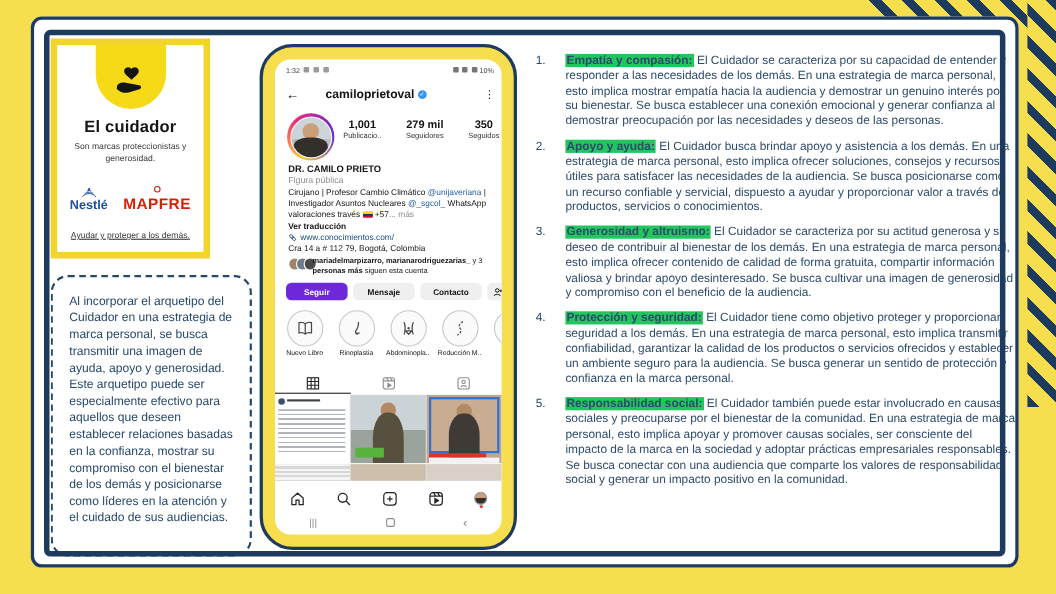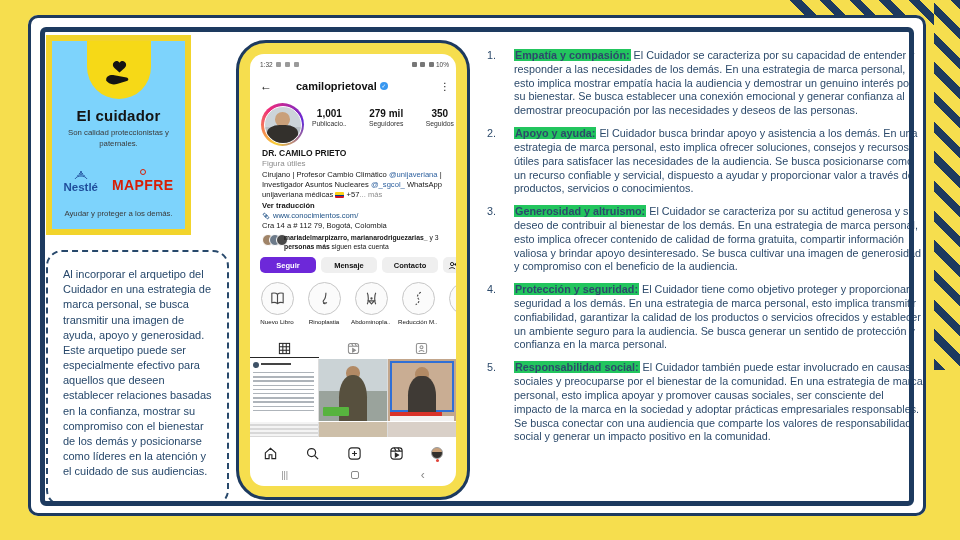--- a/index.html
+++ b/index.html
@@ -13,32 +13,32 @@
   .stripes-right{position:absolute;left:934px;top:0;width:26px;height:370px;
     background:repeating-linear-gradient(45deg,#1D3A5F 0 8px,#F6DE4E 8px 21px);}
 
   
   .sheet-back{position:absolute;left:28px;top:15px;width:898px;height:501px;background:#fff;border-radius:10px;z-index:1;}
   .sheet-main{position:absolute;left:40px;top:27px;width:874px;height:479px;background:#fff;border-radius:6px;z-index:2;}
   .ov-back{position:absolute;left:28px;top:15px;width:898px;height:501px;border:3px solid #1D3A5F;border-radius:10px;z-index:29;pointer-events:none;}
   .ov-main{position:absolute;left:40px;top:27px;width:874px;height:479px;border:5px solid #1D3A5F;border-radius:6px;z-index:30;pointer-events:none;}
 
   
-  .card{position:absolute;left:46px;top:35px;width:145px;height:200px;background:#7dd3fc;
+  .card{position:absolute;left:46px;top:35px;width:145px;height:200px;background:#ffffff;
         border:6px solid #F2D42C;z-index:3;text-align:center;padding-top:66px;}
   .card-arch{position:absolute;left:50%;transform:translateX(-50%);top:0;width:64px;height:58px;
         background:#F6D917;border-radius:0 0 34px 34px;display:flex;align-items:center;justify-content:center;padding-top:6px;}
   .card-title{font-size:15px;font-weight:bold;color:#141414;letter-spacing:.2px;}
   .card-sub{font-size:7.8px;color:#3a3a3a;margin-top:4px;line-height:1.35;padding:0 14px;}
   .brands{display:flex;justify-content:center;align-items:flex-end;gap:14px;margin-top:14px;height:30px;}
   .nestle{color:#1F4E9C;font-weight:bold;font-size:11.5px;position:relative;}
   .nestle svg{display:block;margin:0 auto 1px;}
   .mapfre{color:#D81E05;font-weight:bold;font-size:14px;letter-spacing:.4px;position:relative;}
   .mapfre .reg{display:block;width:6px;height:6px;border:1.2px solid #D81E05;border-radius:50%;margin:0 auto 2px;}
-  .card-footer{font-size:7.8px;color:#3a3a3a;margin-top:16px;}
+  .card-footer{font-size:7.8px;color:#3a3a3a;margin-top:16px;text-decoration:underline;}
 
   
   .note{position:absolute;left:46px;top:250px;width:183px;height:256px;border:2px dashed #27486B;
         border-radius:16px;z-index:3;padding:15px 10px 8px 15px;color:#27486B;font-size:11px;line-height:1.38;}
 
   
   .phone{position:absolute;left:236px;top:40px;width:234px;height:460px;background:#F6DE4E;
          border:3px solid #1D3A5F;border-radius:30px;z-index:3;}
   .screen{position:absolute;left:11px;top:11px;width:206px;height:432px;background:#fff;border-radius:14px;overflow:hidden;color:#161616;}
   .screen > div{position:absolute;}
@@ -140,21 +140,21 @@
   <div class="sheet-main"></div>
 
   <div class="card">
     <div class="card-arch">
       <svg width="32" height="32" viewBox="0 0 32 32">
         <path fill="#141414" d="M21.8 4.9c-1.9-1.5-4.3-.9-5.3.9-1-1.8-3.4-2.4-5.3-.9-1.9 1.6-1.8 4.3.2 6l5.1 4.6 5.1-4.6c2-1.7 2.1-4.4.2-6z"></path>
         <path fill="#141414" d="M3.2 22.2c.2-3 3.8-4.9 8.2-4l12.1 2.4c2.3.5 2.5 2.8.3 3.5l-9.9 2.9c-3.1.9-6.8.3-9-1.7l-1.7-1.5z"></path>
       </svg>
     </div>
     <div class="card-title">El cuidador</div>
-    <div class="card-sub">Son calidad proteccionistas y paternales.</div>
+    <div class="card-sub">Son marcas proteccionistas y generosidad.</div>
     <div class="brands">
       <div class="nestle">
         <svg width="18" height="10" viewBox="0 0 18 10">
           <g fill="none" stroke="#1F4E9C" stroke-width=".9">
             <path d="M3 9c2-4 10-4 12 0"></path>
               <path d="M5 6.2c2-2 6-2 8 0"></path>
               <path d="M7 3.8c1.2-1 2.8-1 4 0"></path>
           </g>
           <circle cx="9" cy="2" r="1" fill="#1F4E9C"></circle>
         </svg>
@@ -210,26 +210,26 @@
           <b>279 mil</b>
           <span>Seguidores</span>
         </div>
         <div>
           <b>350</b>
           <span>Seguidos</span>
         </div>
       </div>
 
       <div class="pname">DR. CAMILO PRIETO</div>
-      <div class="pcat">Figura útiles</div>
+      <div class="pcat">Figura pública</div>
 
       <div class="bio">
         <div><span>Cirujano | Profesor Cambio Climático </span><span class="mention">@unijaveriana</span><span> |</span></div>
         <div><span>Investigador Asuntos Nucleares </span><span class="mention">@_sgcol_</span><span> WhatsApp</span></div>
-        <div><span>unijaveriana médicas</span> <span class="flag"></span><span> +57</span><span class="dim">... más</span></div>
+        <div><span>valoraciones través</span> <span class="flag"></span><span> +57</span><span class="dim">... más</span></div>
       </div>
 
       <div class="ver">Ver traducción</div>
 
       <div class="linkrow">
         <svg width="8" height="8" viewBox="0 0 10 10">
           <g transform="rotate(45 5 5)" fill="none" stroke="#1B4F85" stroke-width="1">
             <rect x="0.8" y="3.6" width="5" height="2.8" rx="1.4"></rect>
               <rect x="4.2" y="3.6" width="5" height="2.8" rx="1.4"></rect>
           </g>

